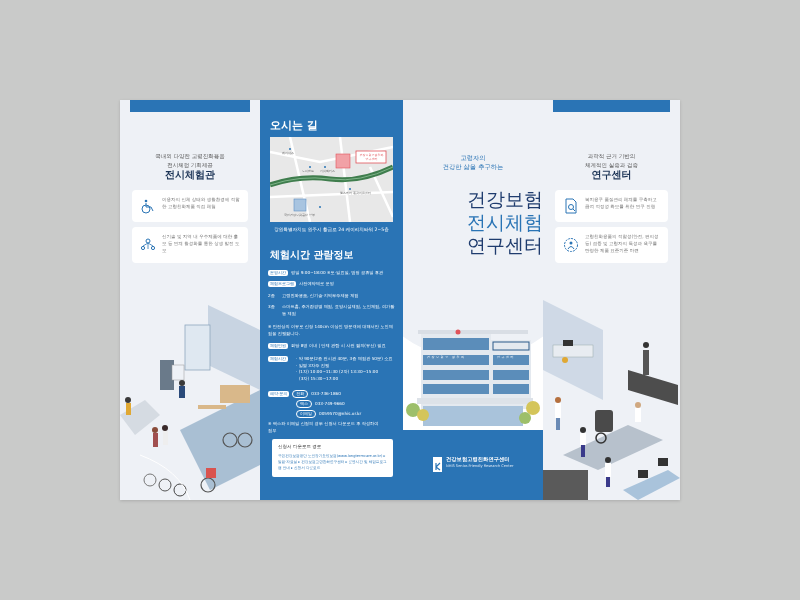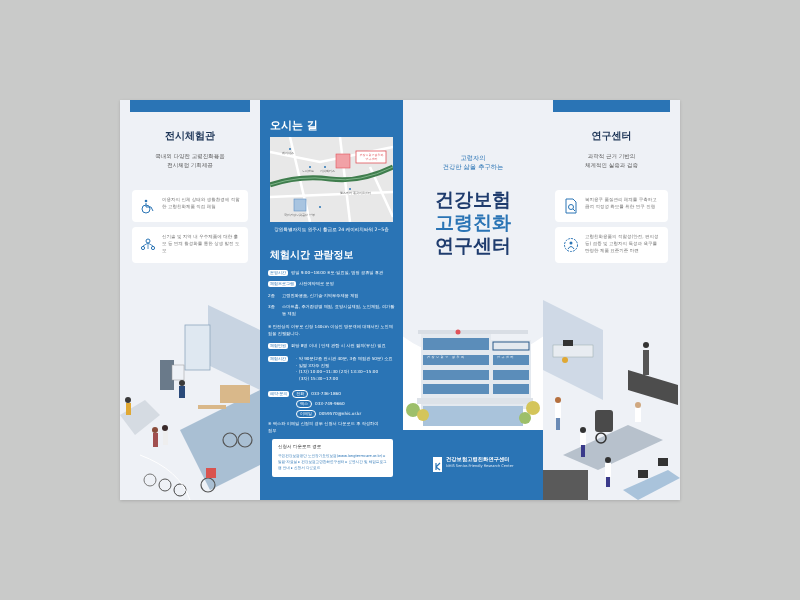--- a/index.html
+++ b/index.html
@@ -8,41 +8,41 @@
     font-family:"DejaVu Sans", sans-serif;
   }
   .brochure { position:absolute; left:120px; top:100px; width:560px; height:400px; background:#eef1f6; box-shadow:0 1px 3px rgba(0,0,0,0.15); }
   .panel { position:absolute; top:0; height:400px; overflow:hidden; }
   .p1 { left:0; width:140px; background:#eef1f6; }
   .p2 { left:140px; width:143px; background:#2a74b5; }
   .p3 { left:283px; width:140px; background:#ffffff; }
   .p4 { left:423px; width:137px; background:#eef1f6; }
 
   .topbar { position:absolute; top:0; left:10px; right:10px; height:12px; background:#2a74b5; }
-  .ptitle { position:absolute; width:100%; text-align:center; font-weight:bold; color:#1d3557; font-size:10px; }
+  .ptitle { position:absolute; width:100%; text-align:center; font-weight:bold; color:#1d3557; font-size:10px;margin-top:39px; }
   .psub { position:absolute; width:100%; text-align:center; color:#555; font-size:5.5px; line-height:9px; }
   .card { position:absolute; left:12px; right:12px; background:#fff; border-radius:4px; height:32px; }
   .card .ic { position:absolute; left:8px; top:8px; width:16px; height:16px; }
   .card .tx { position:absolute; left:30px; right:6px; top:6px; font-size:4.5px; line-height:7px; color:#777; }
 
   
   .p2 h2 { position:absolute; left:10px; margin:0; color:#fff; font-size:11px; font-weight:bold; }
   .map { position:absolute; left:10px; top:37px; width:123px; height:85px; background:#e8e8e8; overflow:hidden; }
   .addr { position:absolute; left:6px; right:6px; top:127px; color:#fff; font-size:4.6px; text-align:center; }
   .tag { display:inline-block; background:#fff; color:#2a74b5; border-radius:2px; padding:0 2px; font-size:4px; line-height:6px; margin-right:3px; }
   .otag { display:inline-block; border:0.6px solid #fff; color:#fff; border-radius:4px; padding:0 3px; font-size:4px; line-height:5.5px; margin-right:3px; }
   .row { position:absolute; left:8px; right:6px; color:#fff; font-size:4.2px; line-height:6.5px; }
   .dlbox { position:absolute; left:12px; right:10px; top:339px; height:38px; background:#fff; border-radius:2px; color:#2a74b5; }
   .dlbox .h { position:absolute; left:6px; top:5px; font-size:4.5px; color:#333; }
   .dlbox .b { position:absolute; left:6px; right:4px; top:14px; font-size:3.6px; line-height:6px; color:#2a74b5; }
 
   
   .circle { position:absolute; left:-60px; top:-40px; width:260px; height:300px; border-radius:50%; background:#eef1f6; }
   .tag3 { position:absolute; width:100%; text-align:center; top:53px; font-size:6.3px; line-height:9px; color:#2a74b5; }
-  .bigtitle { position:absolute; width:100%; text-align:center; top:88px; font-size:19px; line-height:23px; font-weight:bold; color:#1f3c6e; }
+  .bigtitle { position:absolute; width:100%; text-align:right; top:88px; font-size:19px; line-height:23px; font-weight:normal; color:#1f3c6e; }
   .bigtitle span { display:block; }
   .bigtitle .l2 { color:#2a74b5; }
   .bottom3 { position:absolute; left:0; right:0; top:330px; bottom:0; background:#2a74b5; }
   .logo { position:absolute; left:30px; top:357px; width:9px; height:11px; background:#fff; }
   .logotxt { position:absolute; left:43px; top:356px; color:#fff; font-size:5.3px; font-weight:bold; }
   .logoen { position:absolute; left:43px; top:364px; color:#dce8f5; font-size:3.6px; }
 </style>
 </head>
 <body>
 
@@ -169,21 +169,21 @@
   </div>
 
   <div class="panel p3">
     <div class="circle"></div>
     <div class="tag3">
       <div>고령자의</div>
       <div>건강한 삶을 추구하는</div>
     </div>
     <div class="bigtitle">
       <span>건강보험</span>
-      <span class="l2">고령친화</span>
+      <span class="l2">전시체험</span>
       <span>연구센터</span>
     </div>
     <svg style="position:absolute; left:0; top:220px;" width="140" height="115" viewBox="0 0 140 115">
       <rect x="15" y="10" width="110" height="4" fill="#d9dee5"></rect>
       <rect x="18" y="14" width="70" height="75" fill="#e4e9ef"></rect>
       <rect x="88" y="20" width="40" height="69" fill="#e4e9ef"></rect>
       <rect x="20" y="18" width="66" height="12" fill="#5b8dba"></rect>
       <rect x="20" y="35" width="66" height="10" fill="#5b8dba"></rect>
       <rect x="90" y="35" width="36" height="10" fill="#5b8dba"></rect>
       <rect x="20" y="50" width="66" height="10" fill="#5b8dba"></rect>

